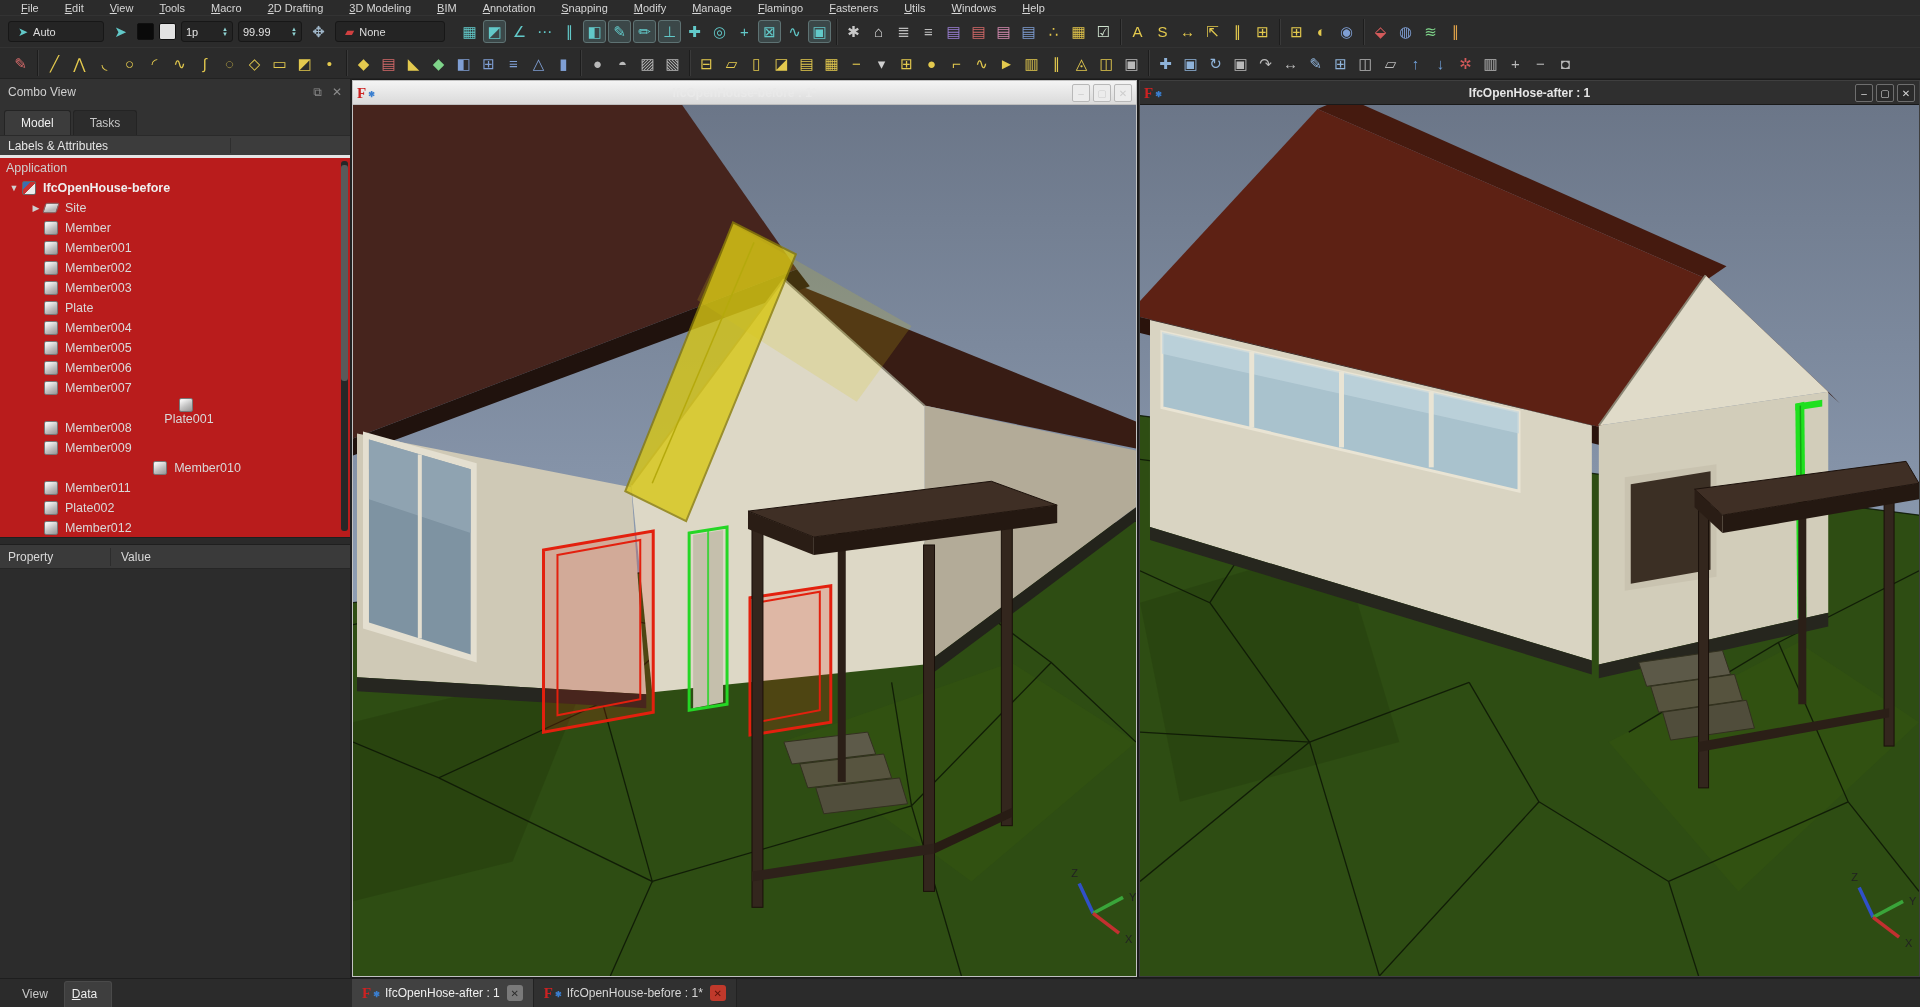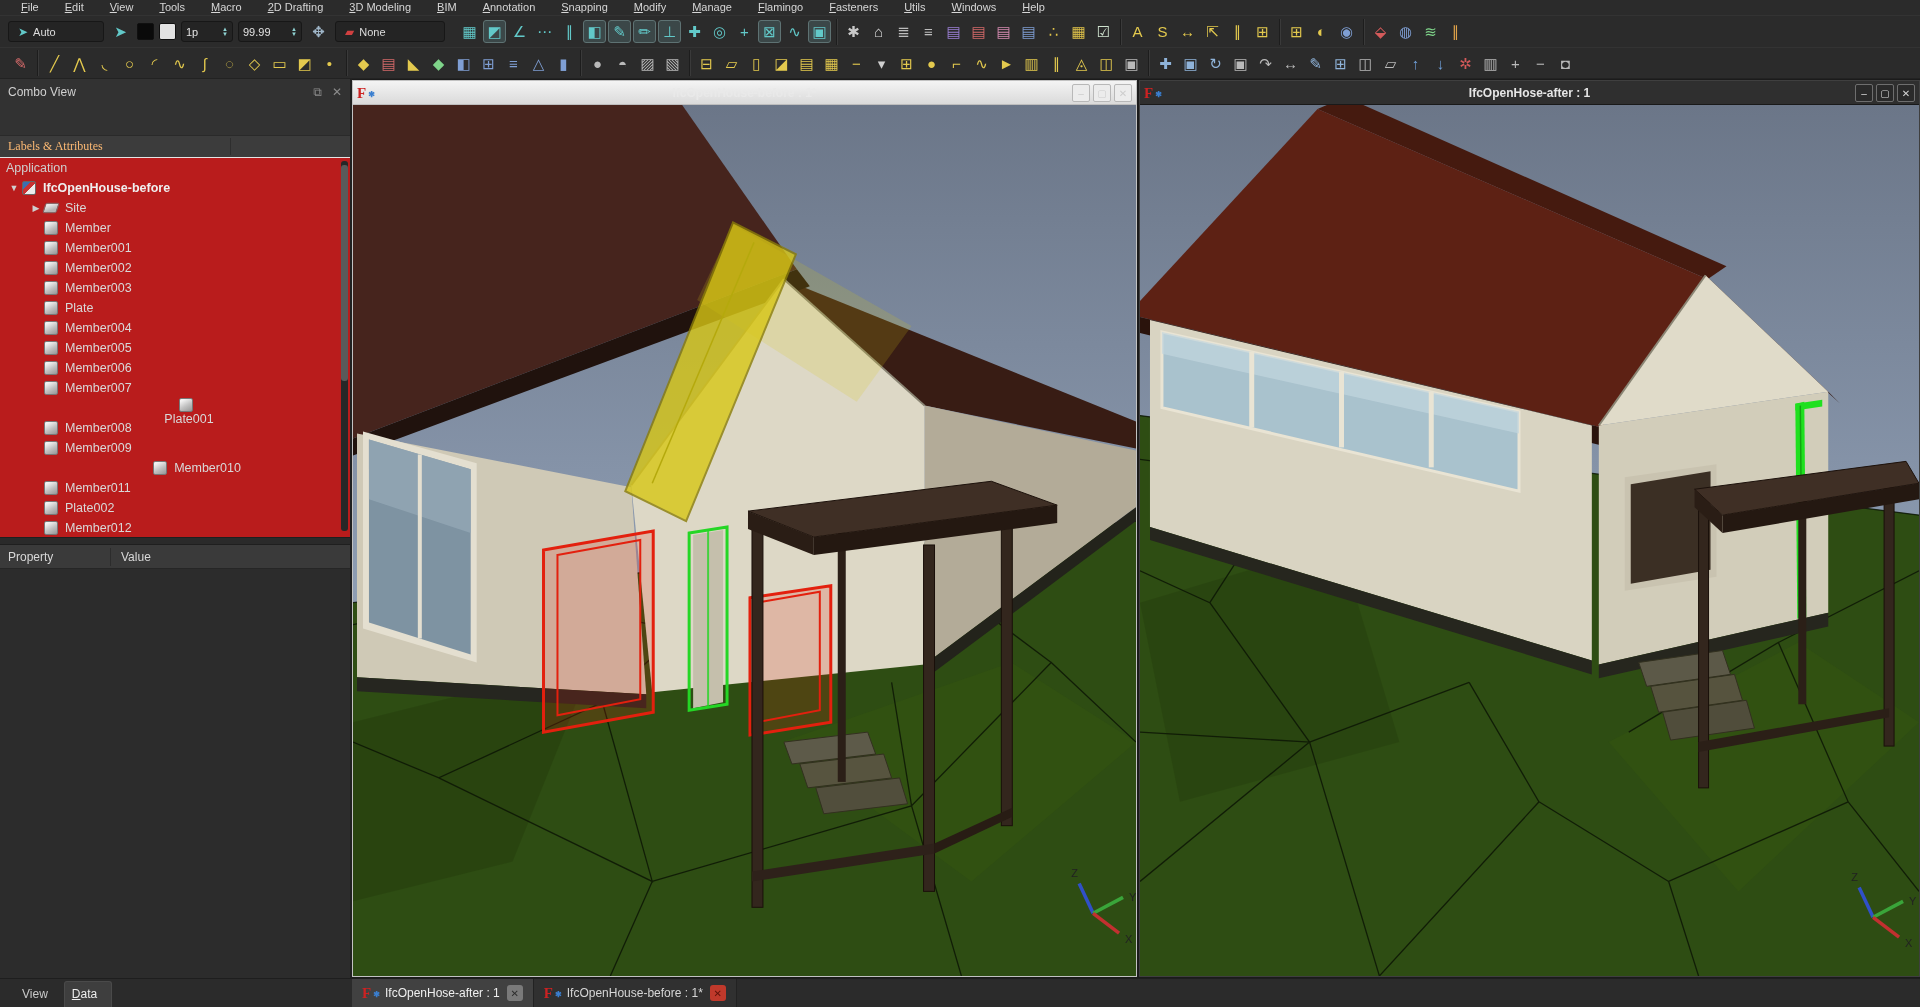--- a/index.html
+++ b/index.html
@@ -1,21 +1,21 @@
 <!DOCTYPE html>
 <html><head>
 <meta charset="utf-8">
 <style>
   * { margin:0; padding:0; box-sizing:border-box; }
   html,body { width:1920px; height:1007px; overflow:hidden; background:#2b2b2b;
     font-family:"Liberation Sans","DejaVu Sans",sans-serif; color:#cfcfcf; }
 
   
   #menubar { position:absolute; left:0; top:0; width:1920px; height:15px;
-    background:#2b2b2b; display:flex; align-items:flex-start; padding-left:8px; gap:0; z-index:30; }
+    background:#2b2b2b; display:flex; align-items:center; padding-left:8px; gap:0; z-index:30; }
   .menu-item { font-size:11px; color:#d6d6d6; padding:1px 13px; cursor:default; white-space:nowrap; }
   .menu-item::first-letter { text-decoration:underline; }
 
   
   .toolbar { position:absolute; left:0; width:1920px; height:32px; background:#2b2b2b;
     display:flex; align-items:center; border-top:1px solid #333; }
   #toolbar-row1 { top:15px; } #toolbar-row2 { top:47px; border-bottom:1px solid #222; }
   .tb-group { display:flex; align-items:center; gap:2px; padding:0 5px; height:26px;
     border-left:1px solid #1d1d1d; box-shadow:inset 1px 0 0 #3a3a3a; }
   .tb-group:first-child { border-left:none; box-shadow:none; }
@@ -40,22 +40,22 @@
   .cv-title { position:absolute; left:0; top:0; width:100%; height:26px; display:flex;
     align-items:center; padding:0 8px; font-size:12px; color:#d0d0d0; }
   .cv-title .spacer { flex:1; }
   .dock-icon { color:#8c8c8c; font-size:12px; margin-left:10px; }
   .cv-tabs { position:absolute; left:0; top:26px; width:100%; height:30px; display:flex;
     align-items:flex-end; padding-left:4px; gap:2px; }
   .cv-tab { font-size:12px; padding:5px 16px; background:#2c2c2c; color:#c4c4c4;
     border:1px solid #242424; border-bottom:none; border-radius:3px 3px 0 0; }
   .cv-tab.active { background:#3c3c3c; color:#f0f0f0; }
   .labels-header { position:absolute; left:0; top:56px; width:100%; height:23px; background:#3c3c3c;
-    border-top:1px solid #2a2a2a; border-bottom:1px solid #e5e5e5; font-size:12px; color:#fdba74;
-    display:flex; align-items:center; padding-left:8px;font-family:Liberation Serif, serif; }
+    border-top:1px solid #2a2a2a; border-bottom:3px solid #e5e5e5; font-size:12px; color:#e5e5e5;
+    display:flex; align-items:center; padding-left:8px; }
   .labels-header .col-div { position:absolute; left:230px; top:2px; bottom:2px; width:1px; background:#2e2e2e; }
   #tree-wrap { position:absolute; left:0; top:79px; width:100%; height:379px; background:#b91c1c; overflow:hidden; }
   .app-row { height:20px; display:flex; align-items:center; padding-left:6px; font-size:12.5px; color:#cfcfcf; }
   .tree-row { height:20px; display:flex; align-items:center; font-size:12.5px; color:#d8d8d8; white-space:nowrap; }
   .tree-row .exp { width:16px; text-align:center; font-size:9px; color:#cfcfcf; }
   .tree-row .t-icon { width:14px; height:14px; margin-right:7px; border-radius:2px; flex:0 0 14px; }
   .t-icon.cube { background:linear-gradient(150deg,#f2f2f2 15%,#c2c2c2 55%,#969696 100%); border:1px solid #777; }
   .t-icon.doc  { background:linear-gradient(135deg,#3a6fb0 0 32%,#c83232 32% 58%,#ececec 58%); border:1px solid #666; }
   .t-icon.site { background:linear-gradient(150deg,#e8e8e8 20%,#b5b5b5 70%); border:1px solid #777; transform:skewX(-18deg) scaleY(.72); }
   .tree-row .lbl.bold { font-weight:bold; color:#efefef; }
@@ -491,20 +491,24 @@
 
 <div id="main">
 
   <div id="sidebar">
     <div class="cv-title">
       <span>Combo View</span>
       <span class="spacer"></span>
       <span class="dock-icon">⧉</span>
       <span class="dock-icon">✕</span>
     </div>
+    <div class="cv-tabs">
+      <div class="cv-tab active">Model</div>
+      <div class="cv-tab">Tasks</div>
+    </div>
     <div class="labels-header">
       <span>Labels &amp; Attributes</span>
       <span class="col-div"></span>
     </div>
     <div id="tree-wrap">
       <div class="app-row">Application</div>
       <div id="tree-items">
           <div class="tree-row" style="padding-left: 6px;">
             <span class="exp">▼</span>
             <span class="t-icon doc"></span>

